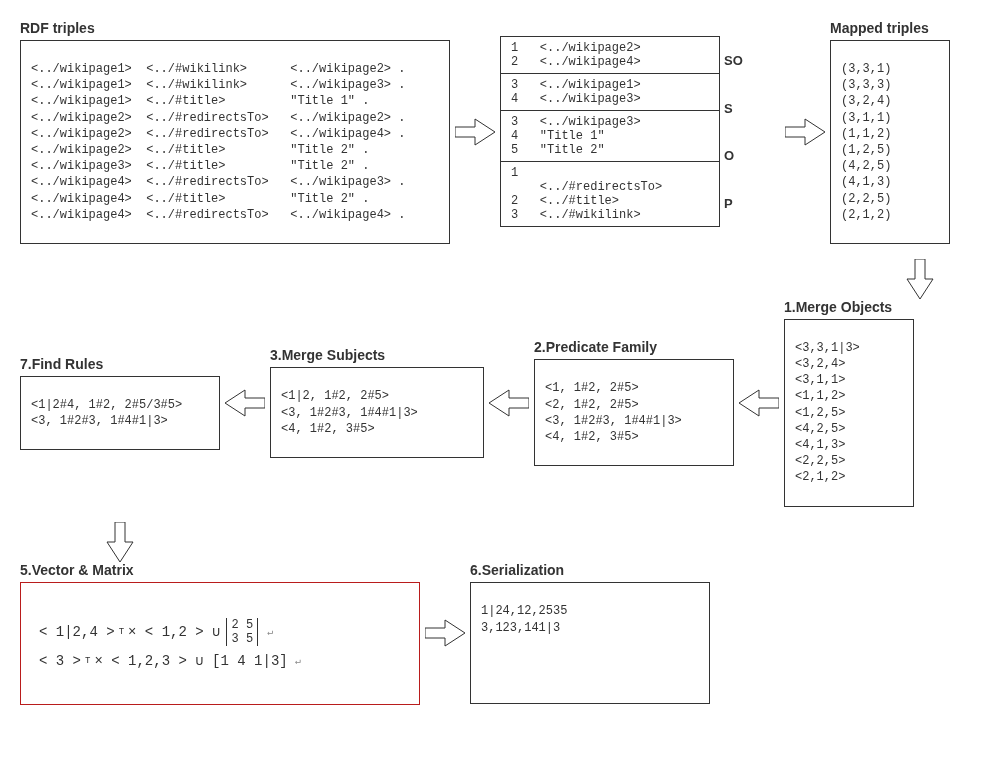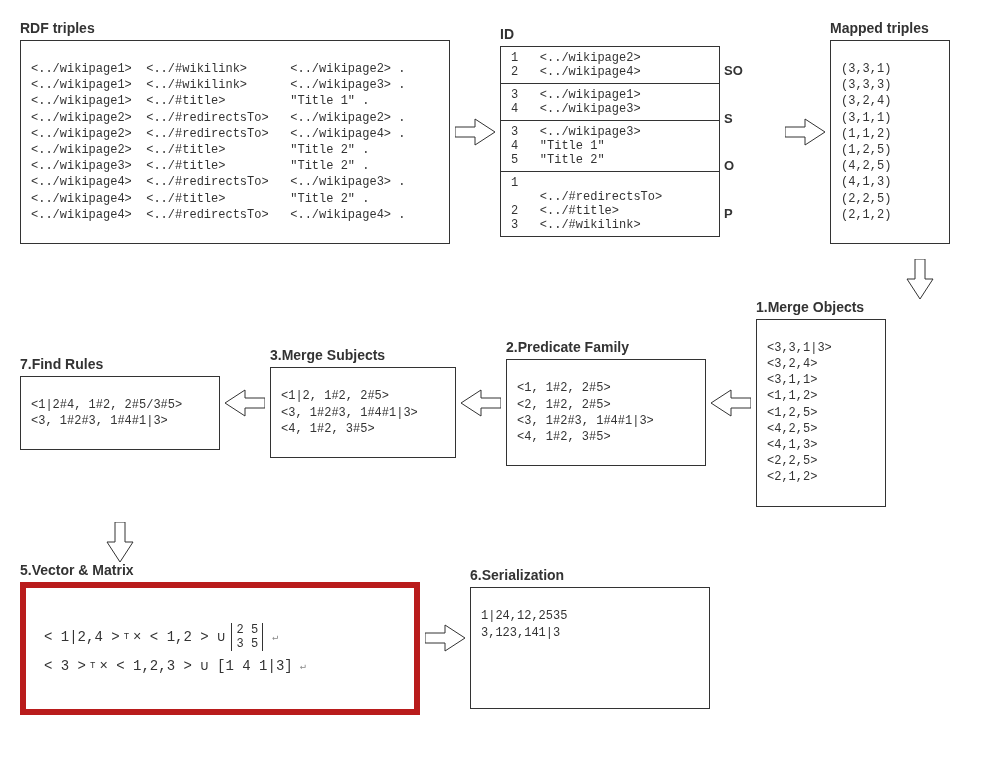--- a/index.html
+++ b/index.html
@@ -85,21 +85,21 @@
     border-right: 1px solid #333;
     padding: 0 4px;
     display: inline-block;
     font-family: "Courier New", monospace;
     font-size: 12px;
     line-height: 1.2;
     margin: 0 2px;
   }
   .sup { font-size: 9px; vertical-align: super; }
   .vm-box {
-    border: 6px solid #b91c1c;
+    border: 1px solid #b91c1c;
     padding: 29px 18px;
     font-family: "Courier New", monospace;
     font-size: 14px;
   }
   .vm-line { margin: 6px 0; display: flex; align-items: center; gap: 4px; }
   .small-ret { font-size: 10px; color: #888; margin-left: 3px; }
 
   
   .row1 .rdf-stack { width: 430px; }
   .row1 .id-stack  { width: 220px; position: relative; }
@@ -133,21 +133,20 @@
 &lt;../wikipage4&gt;  &lt;../#redirectsTo&gt;   &lt;../wikipage4&gt; .</div>
   </div>
 
   <div class="arrow">
     <svg width="40" height="30" viewBox="0 0 40 30">
         <path d="M0 10 L20 10 L20 2 L40 15 L20 28 L20 20 L0 20 Z" fill="#fff" stroke="#333" stroke-width="1"></path>
       </svg>
   </div>
 
   <div class="stack id-stack">
-    <div class="title">ID</div>
     <div class="id-wrap">
       <div class="id-box">
         <div class="id-section">
           <div class="id-lines">1   &lt;../wikipage2&gt;
 2   &lt;../wikipage4&gt;</div>
         </div>
         <div class="id-section">
           <div class="id-lines">3   &lt;../wikipage1&gt;
 4   &lt;../wikipage3&gt;</div>
         </div>
@@ -206,21 +205,21 @@
     <div class="box">&lt;1|2#4, 1#2, 2#5/3#5&gt;
 &lt;3, 1#2#3, 1#4#1|3&gt;</div>
   </div>
 
   <div class="arrow arrow-left">
     <svg width="40" height="30" viewBox="0 0 40 30">
         <path d="M0 10 L20 10 L20 2 L40 15 L20 28 L20 20 L0 20 Z" fill="#fff" stroke="#333" stroke-width="1"></path>
       </svg>
   </div>
 
-  <div class="col" style="width:186px">
+  <div class="col" style="width:214px">
     <div class="title">3.Merge Subjects</div>
     <div class="box">&lt;1|2, 1#2, 2#5&gt;
 &lt;3, 1#2#3, 1#4#1|3&gt;
 &lt;4, 1#2, 3#5&gt;</div>
   </div>
 
   <div class="arrow arrow-left">
     <svg width="40" height="30" viewBox="0 0 40 30">
         <path d="M0 10 L20 10 L20 2 L40 15 L20 28 L20 20 L0 20 Z" fill="#fff" stroke="#333" stroke-width="1"></path>
       </svg>

